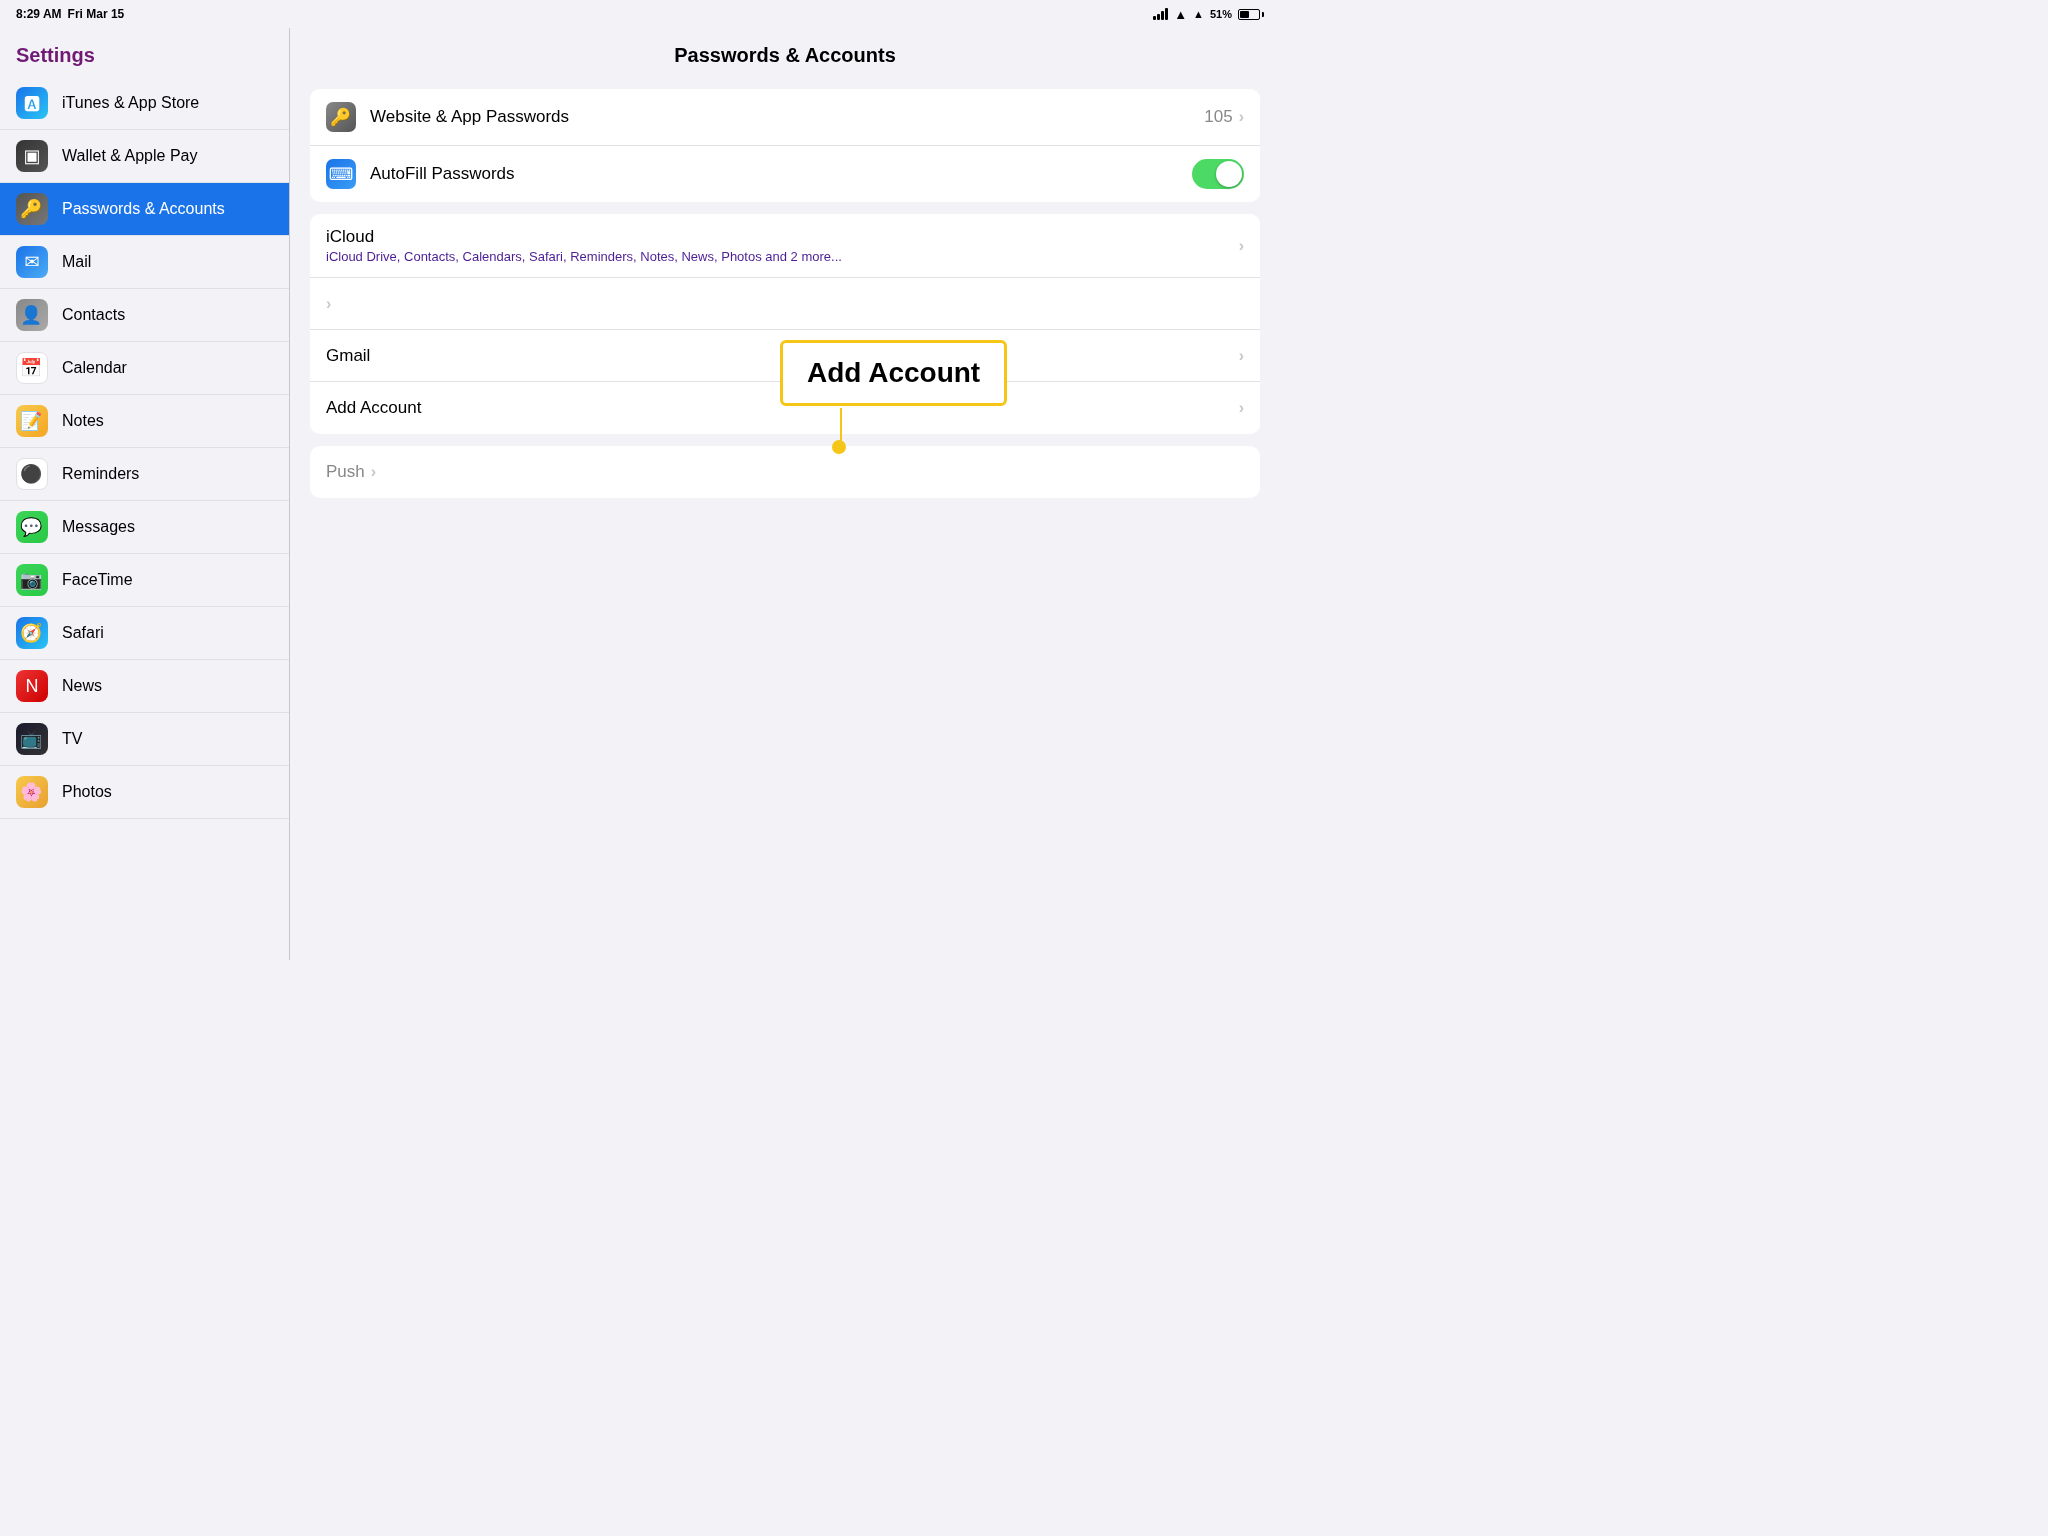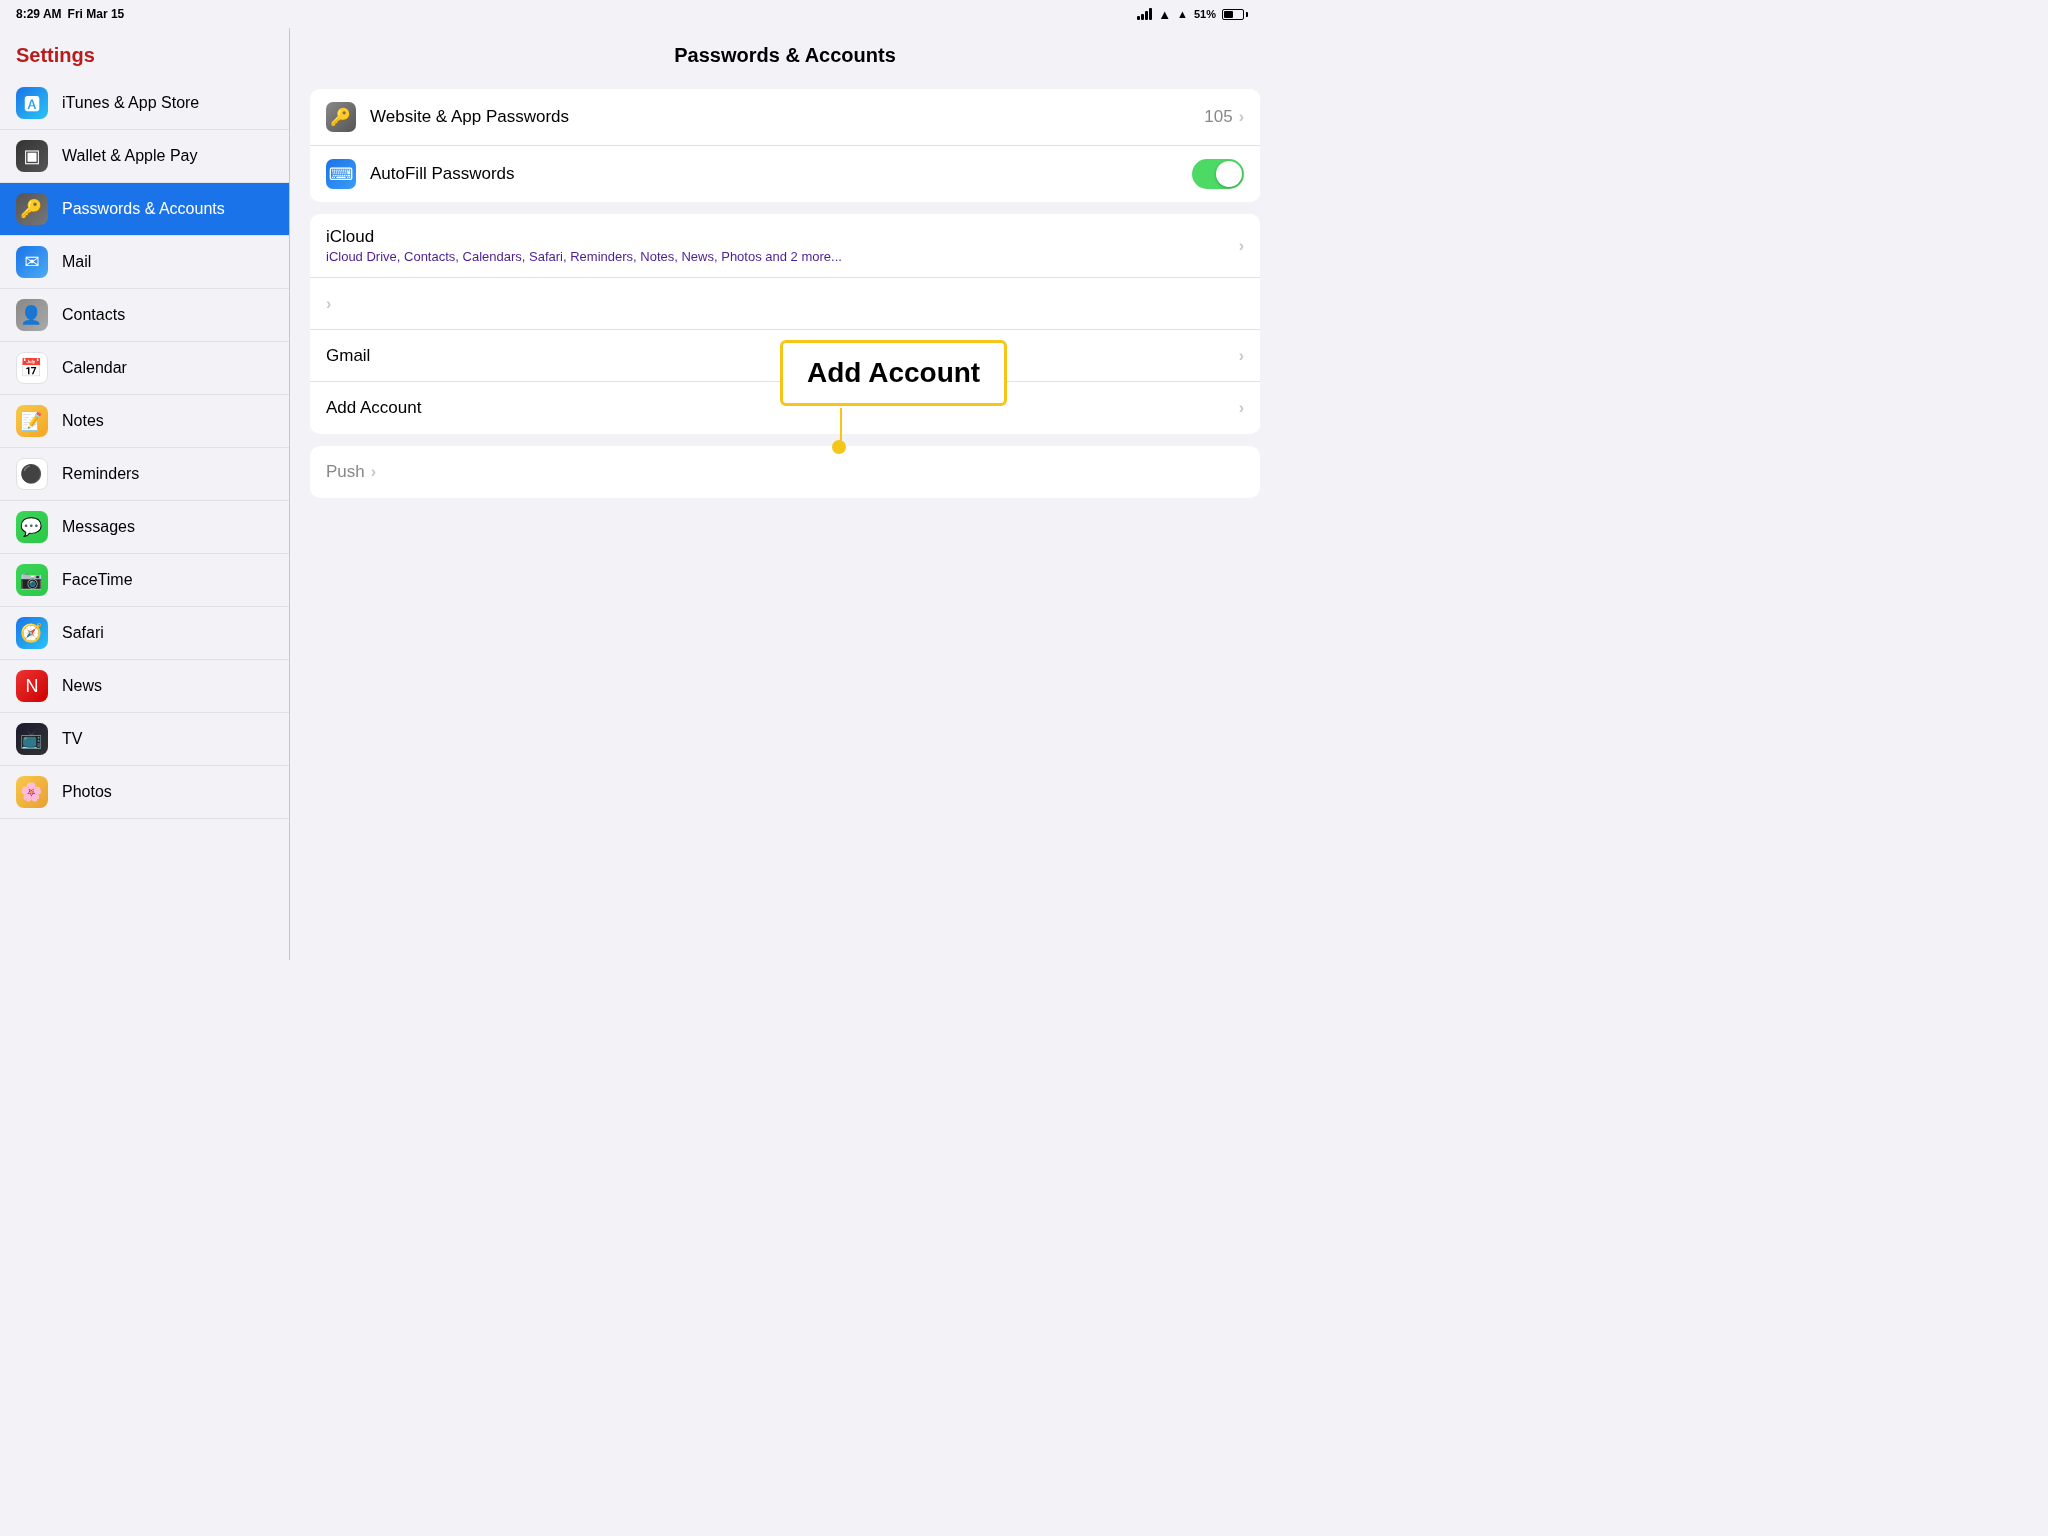--- a/index.html
+++ b/index.html
@@ -8,21 +8,21 @@
       background: #f2f2f7;
       width: 1280px;
       height: 960px;
       overflow: hidden;
       position: relative;
     }
 
     
     .status-bar {
       position: absolute;
-      top: 0; left: 0; right: 16px;
+      top: 0; left: 0; right: 0;
       height: 28px;
       background: #f2f2f7;
       display: flex;
       align-items: center;
       justify-content: space-between;
       padding: 0 16px;
       font-size: 12px;
       font-weight: 600;
       z-index: 100;
     }
@@ -42,21 +42,21 @@
       background: #f2f2f7;
       border-right: 1px solid #c8c8cc;
       display: flex;
       flex-direction: column;
       overflow-y: auto;
     }
     .sidebar-title {
       font-size: 20px;
       font-weight: 700;
       padding: 16px 16px 10px 16px;
-      color: #b91c1c;
+      color: #701a75;
     }
     .sidebar-item {
       display: flex;
       align-items: center;
       padding: 10px 16px;
       cursor: pointer;
       border-bottom: 1px solid #e0e0e5;
       background: #f2f2f7;
       min-height: 52px;
     }

